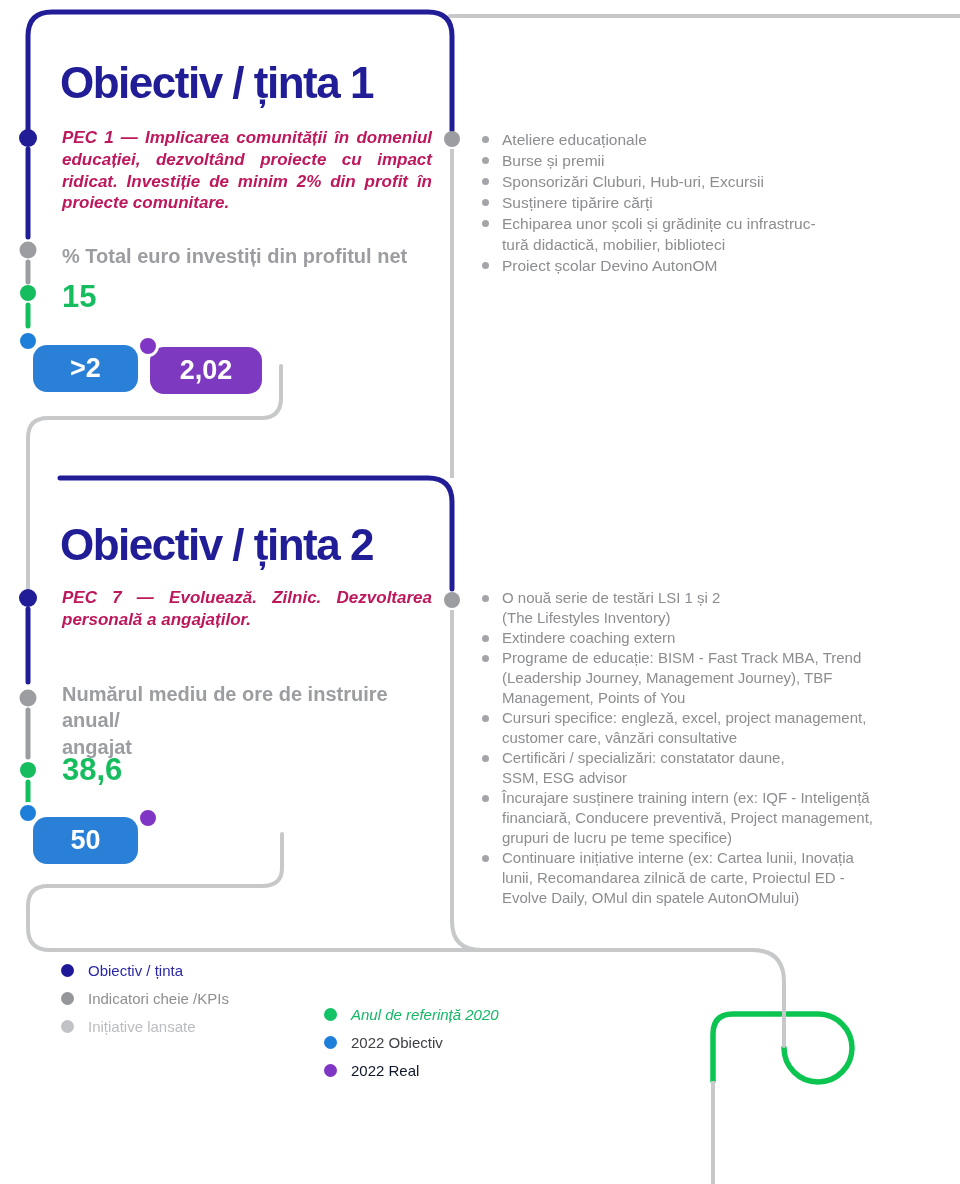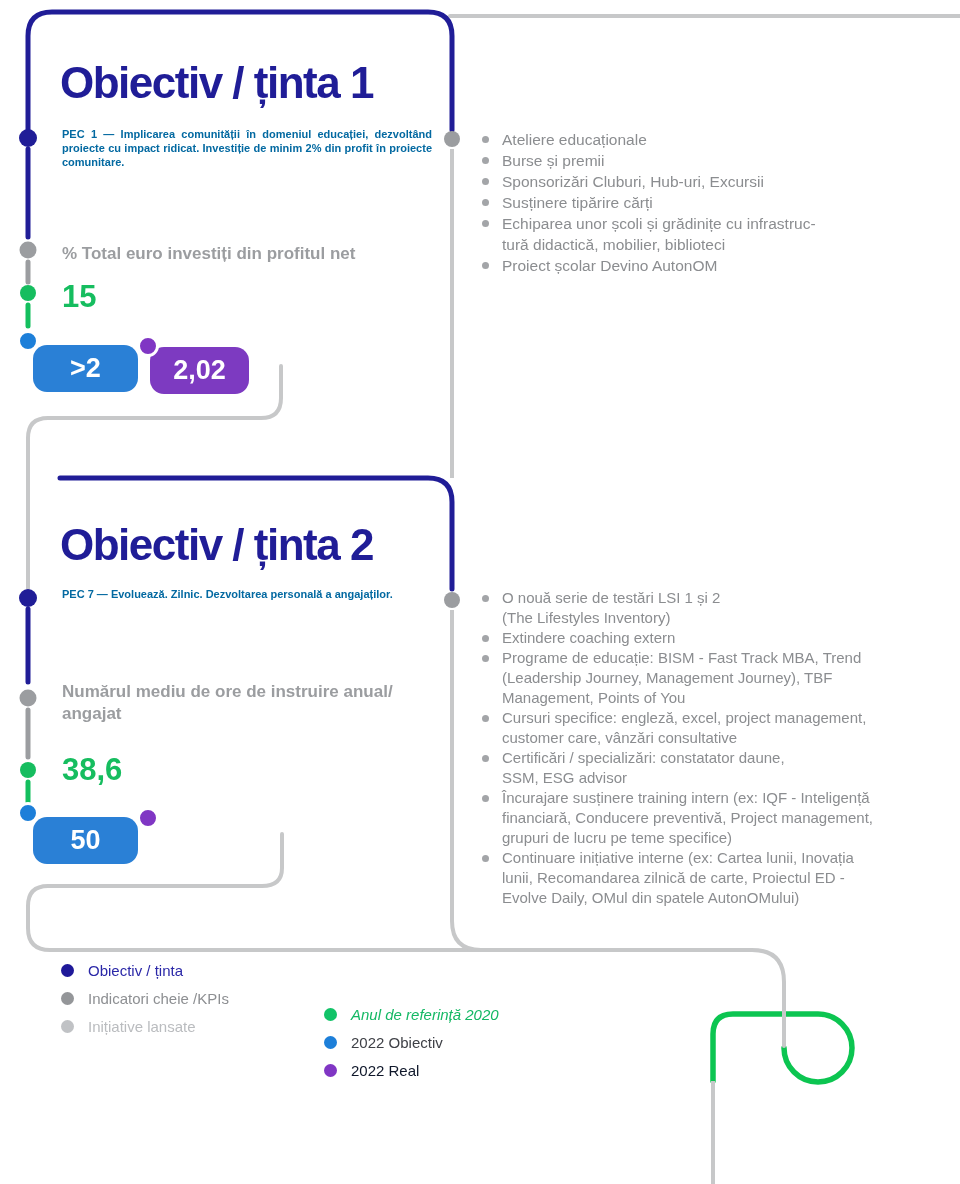--- a/index.html
+++ b/index.html
@@ -9,25 +9,25 @@
   }
   .abs{position:absolute;}
   svg.decor{position:absolute;left:0;top:0;z-index:0;}
   .z1{z-index:1;}
 
   .sec-title{
     font-size:44px;font-weight:bold;color:#201d97;letter-spacing:-1.5px;
     white-space:nowrap;
   }
   .pec{
-    width:370px;font-size:11px;font-weight:bold;color:#0369a1;
-    text-align:justify;line-height:1.28;
+    width:370px;font-size:17px;font-weight:bold;color:#be185d;
+    text-align:justify;line-height:1.28;font-style:italic;
   }
   .kpi-label{
-    font-size:17px;font-weight:bold;color:#9b9da0;line-height:1.32;
+    font-size:20px;font-weight:bold;color:#9b9da0;line-height:1.32;
     white-space:pre-line;width:380px;
   }
   .value-green{font-size:31px;font-weight:bold;color:#16bd5f;}
   .badge{
     height:47px;border-radius:14px;color:#ffffff;font-size:27px;font-weight:bold;
     display:flex;align-items:center;justify-content:center;
   }
   .badge-blue{background:#2a80d6;}
   .badge-purple{background:#7d3ac1;}
   .corner-dot{
@@ -105,21 +105,21 @@
 
   <div class="abs z1 pec" style="left:62px;top:127px;">PEC 1 — Implicarea comunității în domeniul educației, dezvoltând proiecte cu impact ridicat. Investiție de minim 2% din profit în proiecte comunitare.</div>
 
   <div class="abs z1 kpi-label" style="left:62px;top:243px;">% Total euro investiți din profitul net</div>
 
   <div class="abs z1 value-green" style="left:62px;top:279px;">15</div>
 
   <div class="abs z1 badge badge-blue" style="left:33px;top:345px;width:105px;">
     <span>&gt;2</span>
   </div>
-  <div class="abs z1 badge badge-purple" style="left:150px;top:347px;width:99px;">
+  <div class="abs z1 badge badge-purple" style="left:150px;top:347px;width:112px;">
     <span>2,02</span>
   </div>
   <div class="corner-dot dot-blue" style="left:17px;top:330px;"></div>
   <div class="corner-dot dot-purple" style="left:137px;top:335px;"></div>
 
   <ul class="abs z1 initiatives list-1" style="left:480px;top:129px;">
     <li>Ateliere educaționale</li>
     <li>Burse și premii</li>
     <li>Sponsorizări Cluburi, Hub-uri, Excursii</li>
     <li>Susținere tipărire cărți</li>

